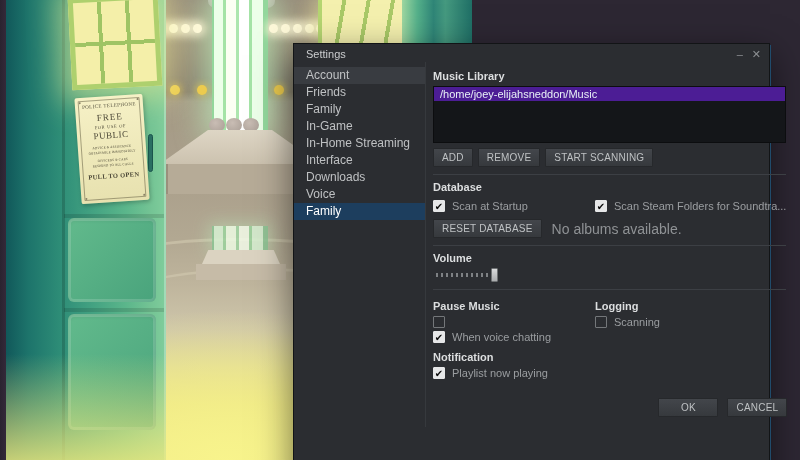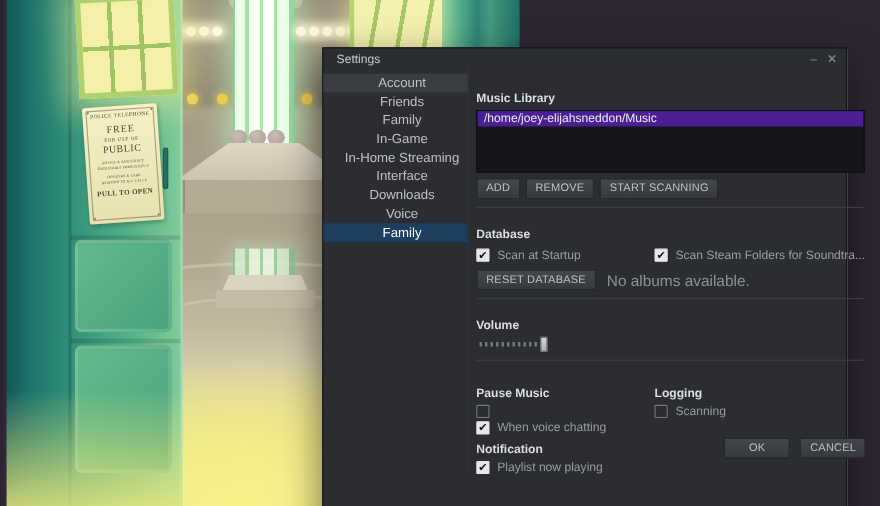--- a/index.html
+++ b/index.html
@@ -93,26 +93,26 @@
 
   
   .dialog{position:absolute;left:293px;top:43px;width:477px;height:443px;background:#2b2d31;
     border:1px solid #121416;
     box-shadow:1px 2px 0 rgba(32,84,120,.85),0 12px 34px rgba(0,0,0,.55);
     color:#c4c6c8;font-size:11px;}
   .titlebar{height:18px;display:flex;align-items:center;padding:2px 8px 0 12px;color:#cbcdcf;}
   .titlebar .t{flex:1;font-size:11px;}
   .winbtn{color:#8d9093;font-size:11px;margin-left:9px;cursor:default;line-height:10px;}
   .dlg-body{display:flex;height:365px;}
-  .sidebar{width:132px;padding-top:5px;flex-shrink:0;border-right:1px solid #36393d;text-align:center;}
+  .sidebar{width:132px;padding-top:5px;flex-shrink:0;border-right:1px solid #36393d;}
   .side-item{height:17px;line-height:17px;padding-left:12px;font-size:12px;color:#bfc1c3;white-space:nowrap;}
   .side-item.hover{background:#393c41;}
   .side-item.sel{background:#1d3e5e;color:#ffffff;}
   .content{flex:1;position:relative;padding:4px 8px 0 7px;}
-  .sec-title{font-size:11px;font-weight:bold;color:#dcdedf;margin:18px 0 4px;}
+  .sec-title{font-size:11px;font-weight:bold;color:#dcdedf;margin:4px 0 4px;}
   .listbox{height:57px;background:#141619;border:1px solid #0c0d0f;overflow:hidden;}
   .lib-row{height:14px;line-height:14px;padding-left:6px;font-size:11px;color:#8f9396;white-space:nowrap;}
   .lib-row.sel{background:#4c1d95;color:#e8f0f6;}
   .btnrow{margin-top:5px;display:flex;gap:5px;}
   .btn{display:inline-block;padding:3px 8px 3px;background:linear-gradient(180deg,#43464b,#36393d);
     border:1px solid #26282b;border-radius:1px;color:#bfc2c4;font-size:10px;letter-spacing:.2px;white-space:nowrap;}
   .hr{border:0;border-top:1px solid #3c3f44;margin:7px 0 6px;}
   .cb-row{display:flex;align-items:center;gap:7px;margin:3px 0;}
   .cb{width:12px;height:12px;flex-shrink:0;border:1px solid #74777a;background:#2b2d31;border-radius:1px;
     font-size:10px;line-height:11px;text-align:center;color:#0b0b0b;}

